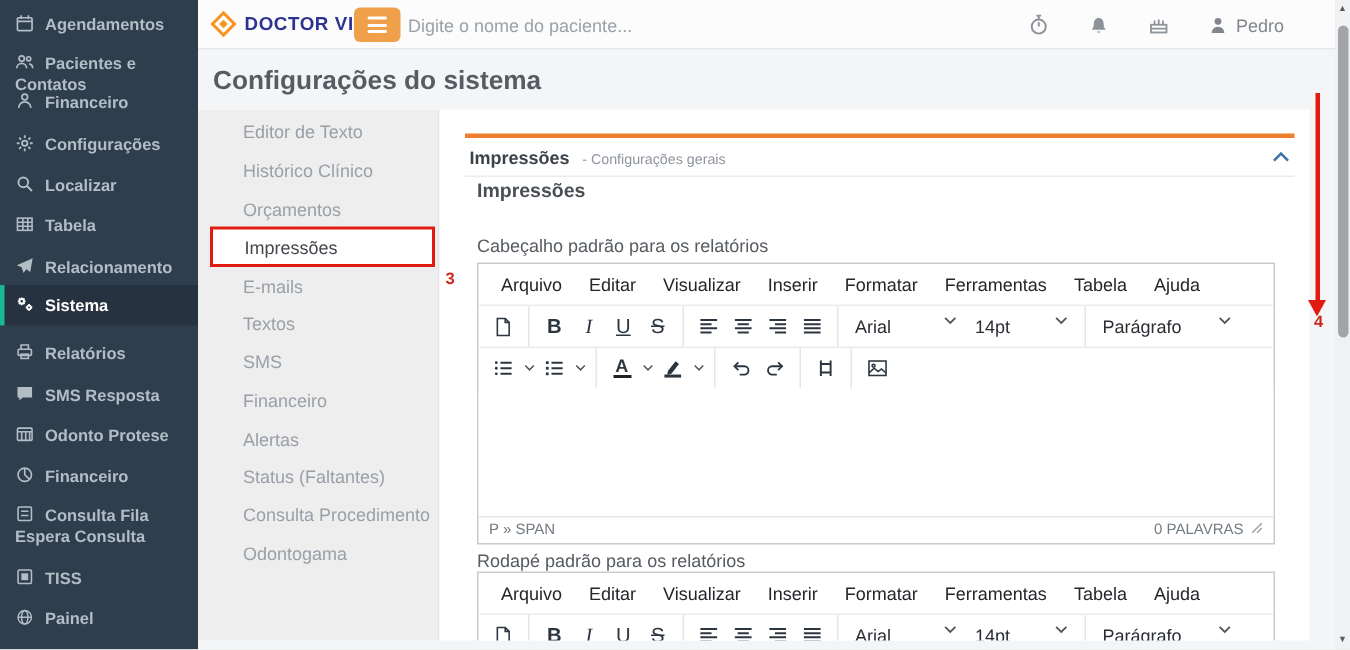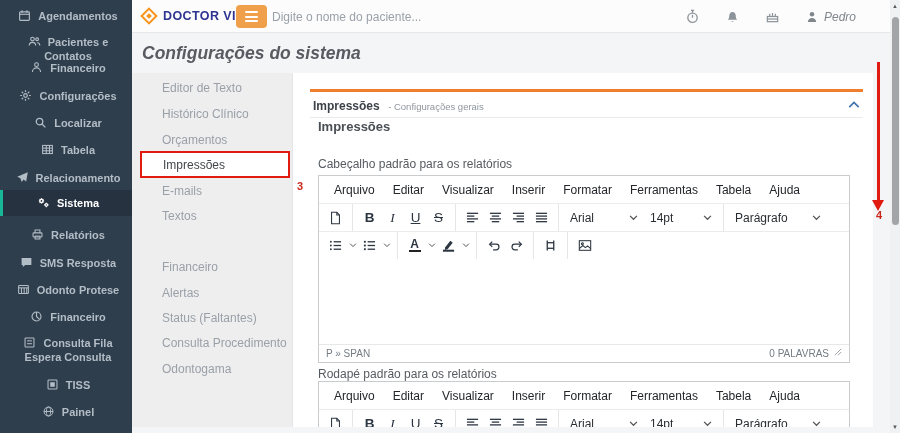--- a/index.html
+++ b/index.html
@@ -5,37 +5,37 @@
   * { margin:0; padding:0; box-sizing:border-box; }
   html,body { background:#e8e8e8; }
   #app {
     position:relative; width:900px; height:433px; overflow:hidden;
     font-family:"Liberation Sans","DejaVu Sans",sans-serif; background:#f4f5f7;
   }
   
   .sidebar { position:absolute; left:0; top:0; width:132px; height:433px; background:#2f3e4d; z-index:3; }
   .nav-item {
     position:absolute; left:0; right:0; padding:6px 6px 6px 10px;
-    color:#b3bdc6; font-size:11px; font-weight:700; line-height:14px; cursor:pointer;text-align:center;
+    color:#b3bdc6; font-size:11px; font-weight:700; line-height:14px; cursor:pointer;
   }
   .nav-item svg { vertical-align:-2px; margin-right:7px; }
   .nav-item.active { background:#26323f; border-left:3px solid #19b798; padding-left:7px; color:#ffffff; }
   
   .header { position:absolute; left:132px; top:0; width:768px; height:33px; background:#fcfcfd; border-bottom:1px solid #e6e7e9; z-index:2; }
   .logo { position:absolute; left:8px; top:7px; display:flex; align-items:center; gap:5px; }
   .brand { font-size:12.5px; font-weight:800; letter-spacing:.4px; color:#2d3390; }
   .hamburger { position:absolute; left:104px; top:5px; width:31px; height:23px; background:#f0a04b; border:none; border-radius:4px; cursor:pointer; display:flex; flex-direction:column; justify-content:center; align-items:center; gap:2.5px; }
   .hamburger span { display:block; width:13px; height:2px; background:#fff; border-radius:1px; }
   .search-input { position:absolute; left:140px; top:5px; width:250px; height:23px; border:none; outline:none; background:transparent; font-size:12px; color:#444; font-family:inherit; }
   .search-input::placeholder { color:#9aa1a8; }
-  .hicons { position:absolute; right:44px; top:0; height:33px; display:flex; align-items:center; gap:25px; color:#8d939a;font-style:italic; }
+  .hicons { position:absolute; right:44px; top:0; height:33px; display:flex; align-items:center; gap:25px; color:#8d939a; }
   .hicon { cursor:pointer; display:flex; align-items:center; }
   .huser { display:flex; align-items:center; gap:5px; font-size:12px; color:#80868c; cursor:pointer; }
   
-  .page-title { position:absolute; left:142px; top:43px; font-size:17.5px; color:#585c62; z-index:1;font-style:italic; }
+  .page-title { position:absolute; left:142px; top:43px; font-size:17.5px; color:#585c62; z-index:1; }
   .card { position:absolute; left:132px; top:73px; width:741px; height:354px; background:#fff; overflow:hidden; z-index:1; }
   .submenu { position:absolute; left:0; top:0; width:161px; height:100%; background:#eeeeef; border-right:1px solid #e4e4e6; }
   .sm-item { position:absolute; left:0; width:161px; height:25px; line-height:25px; padding-left:30px; font-size:12px; color:#9aa0a8; cursor:pointer; }
   .sm-active { position:absolute; left:8px; top:78px; width:150px; height:27px; background:#fff; border:2px solid #e11b10; display:flex; align-items:center; cursor:pointer; }
   .sm-active span { padding-left:21px; font-size:12px; color:#43474c; }
   .ann-num { position:absolute; color:#c9271c; font-size:11px; font-weight:700; z-index:4; }
   
   .content { position:absolute; left:161px; top:0; width:580px; height:100%; background:#fff; }
   .section-head { position:absolute; left:17px; top:16px; width:553px; border-top:3px solid #ef7e2e; }
   .sh-row { height:26px; display:flex; align-items:center; justify-content:space-between; padding:0 3px; border-bottom:1px solid #ebebeb; }
@@ -49,21 +49,21 @@
   .menubar div { padding:0 9px; font-size:12px; color:#24262a; cursor:pointer;text-align:right; }
   .tbar { height:28px; display:flex; align-items:stretch; border-top:1px solid #ececec; flex:none; }
   .grp { display:flex; align-items:center; padding:0 5px; }
   .grp + .grp { border-left:1px solid #e6e6e6; }
   .tbtn { width:23px; height:24px; display:flex; align-items:center; justify-content:center; color:#2c3641; cursor:pointer; border-radius:2px; font-size:13.5px; }
   .tbtn.b { font-weight:800; }
   .tbtn.i { font-style:italic; font-family:"Liberation Serif",serif; }
   .tbtn.u { text-decoration:underline; }
   .tbtn.s { text-decoration:line-through; }
   .chev { width:11px; display:flex; justify-content:center; cursor:pointer; color:#5a6066; }
-  .tsel { display:flex; align-items:center; justify-content:space-between; padding:0 6px; font-size:12px; color:#2a2e33; cursor:pointer; }
+  .tsel { display:flex; align-items:flex-start; justify-content:space-between; padding:0 6px; font-size:12px; color:#2a2e33; cursor:pointer; }
   .embed-btn { display:flex; align-items:center; gap:6px; font-size:12px; color:#2a2e33; padding:0 7px; cursor:pointer; }
   .econtent { flex:1 1 auto; background:#fff; cursor:text; }
   .statusbar { height:18px; flex:none; border-top:1px solid #e8e8e8; display:flex; align-items:center; justify-content:space-between; padding:0 7px; font-size:10px; color:#737b83; }
   .sb-right { display:flex; gap:5px; }
   
   .arrow4-line { position:absolute; left:877px; top:62px; width:3px; height:140px; background:#e11b10; z-index:4; }
   .arrow4-head { position:absolute; left:872px; top:200px; width:0; height:0; border-left:6.5px solid transparent; border-right:6.5px solid transparent; border-top:11px solid #e11b10; z-index:4; }
   
   .scrollbar { position:absolute; right:0; top:0; width:10px; height:433px; background:#f0f1f2; z-index:6; }
   .sb-thumb { position:absolute; left:1.5px; top:17px; width:7px; height:208px; background:#a2a4a7; border-radius:4px; cursor:pointer; }
@@ -205,20 +205,21 @@
 
     <div class="submenu">
       <div class="sm-item" style="top:3px">Editor de Texto</div>
       <div class="sm-item" style="top:29px">Histórico Clínico</div>
       <div class="sm-item" style="top:55px">Orçamentos</div>
       <div class="sm-active">
           <span>Impressões</span>
         </div>
       <div class="sm-item" style="top:106px">E-mails</div>
       <div class="sm-item" style="top:131px">Textos</div>
+      <div class="sm-item" style="top:156px">SMS</div>
       <div class="sm-item" style="top:182px">Financeiro</div>
       <div class="sm-item" style="top:208px">Alertas</div>
       <div class="sm-item" style="top:233px">Status (Faltantes)</div>
       <div class="sm-item" style="top:258px">Consulta Procedimento</div>
       <div class="sm-item" style="top:284px">Odontogama</div>
     </div>
     <div class="ann-num" style="left:165px; top:107px;">3</div>
 
     <div class="content">
 

